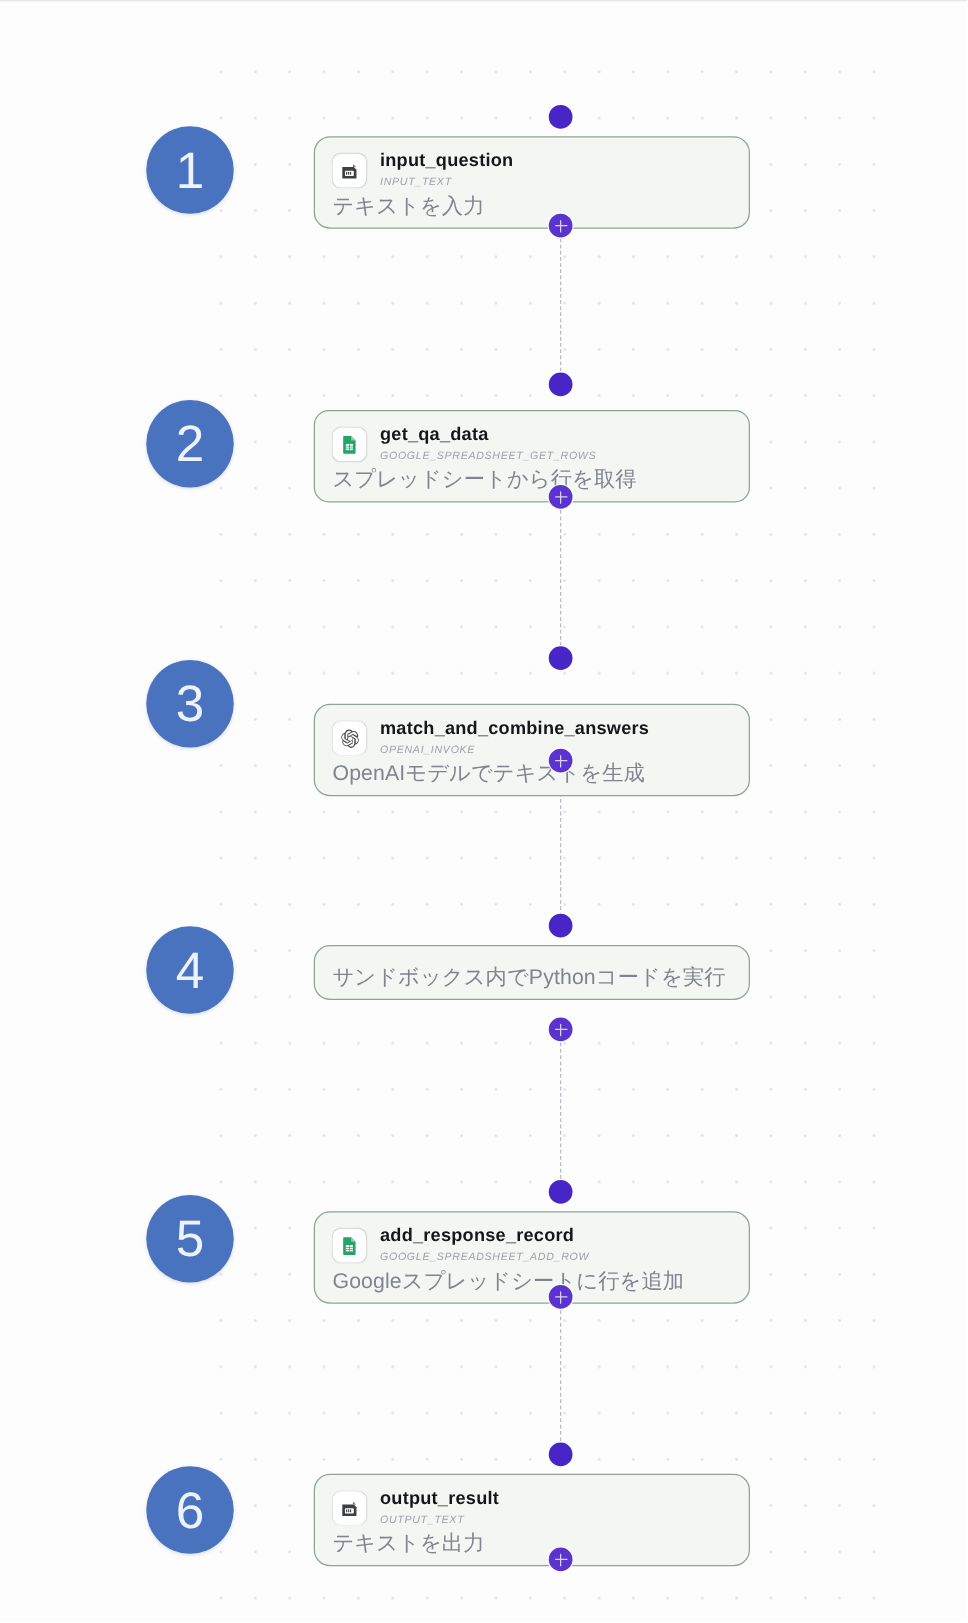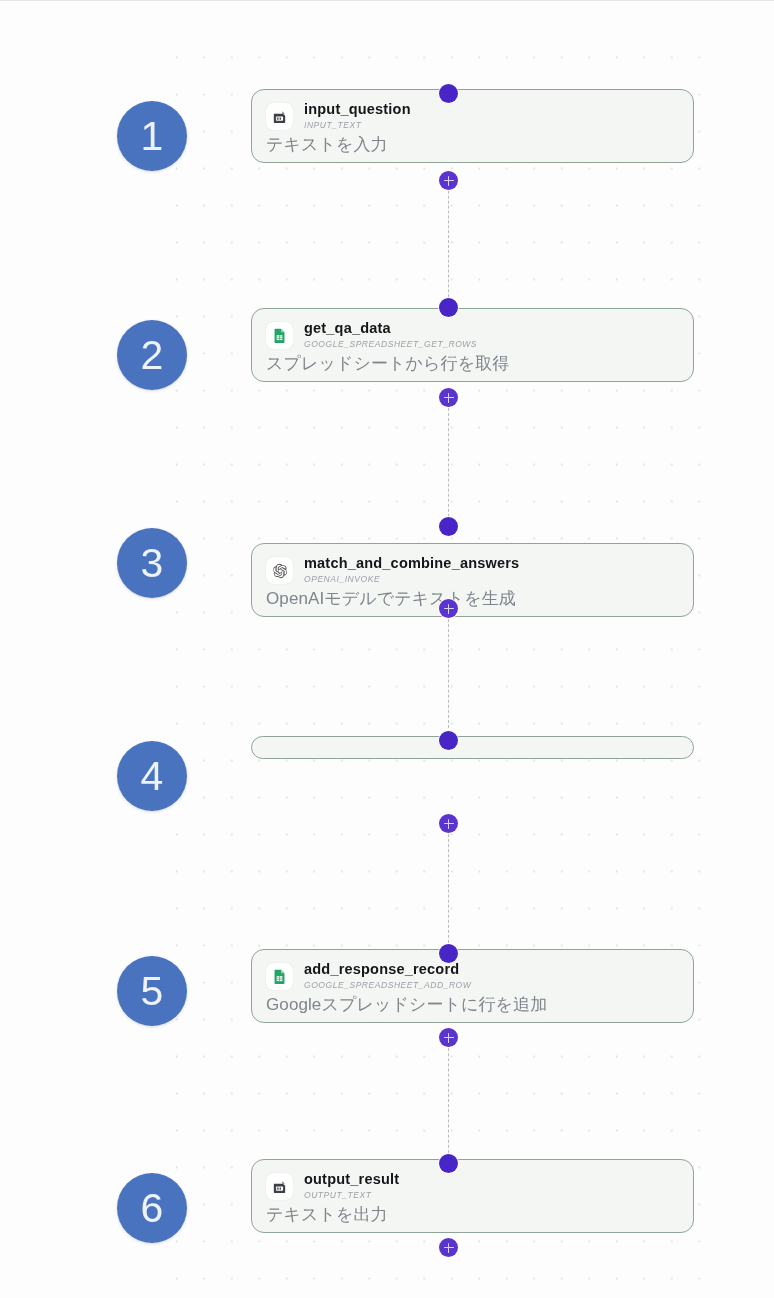--- a/index.html
+++ b/index.html
@@ -48,25 +48,26 @@
     text-align: center;
     left: 117px;
     letter-spacing: 0px;
     box-shadow: 0 1px 3px rgba(40,60,100,0.18);
   }
 
   
   .node {
     position: absolute;
     left: 251px;
-    width: 443px;
+    width: 349px;
     background: #f4f6f4;
     border: 1.5px solid #8ea497;
     border-radius: 13px;
     padding: 11px 14px 10px 14px;
+    margin-top: 20px;
   }
 
   .node-head {
     display: flex;
     align-items: flex-start;
     gap: 11px;
   }
 
   .node-icon {
     width: 27px;
@@ -178,21 +179,21 @@
       </div>
     </div>
     <div class="node-desc">テキストを入力</div>
   </div>
 
   <div class="handle target" style="top:83px;"></div>
   <div class="handle source" style="top:170px;"></div>
 
   <div class="step-badge" style="top:319px;">2</div>
 
-  <div class="node" style="top:307px;">
+  <div class="node" style="top:307px;border-radius:12px;">
     <div class="node-head">
       <div class="node-icon">
         <svg width="17" height="17" viewBox="0 0 24 24">
           <path d="M6 2.5h8l5 5v14a1 1 0 0 1-1 1H6a1 1 0 0 1-1-1v-18a1 1 0 0 1 1-1z" fill="#23a566"></path>
           <path d="M14 2.5l5 5h-5v-5z" fill="#8ed1b1"></path>
           <rect x="8" y="11.5" width="8" height="7" fill="#ffffff"></rect>
           <rect x="8" y="13.6" width="8" height="0.8" fill="#23a566"></rect>
           <rect x="8" y="15.8" width="8" height="0.8" fill="#23a566"></rect>
           <rect x="11.6" y="11.5" width="0.8" height="7" fill="#23a566"></rect>
         </svg>
@@ -224,20 +225,21 @@
     </div>
     <div class="node-desc">OpenAIモデルでテキストを生成</div>
   </div>
 
   <div class="handle target" style="top:516px;"></div>
   <div class="handle source" style="top:598px;"></div>
 
   <div class="step-badge" style="top:740px;">4</div>
 
   <div class="node" style="top:735px;">
+    <div class="node-desc">サンドボックス内でPythonコードを実行</div>
   </div>
 
   <div class="handle target" style="top:730px;"></div>
   <div class="handle source" style="top:813px;"></div>
 
   <div class="step-badge" style="top:955px;">5</div>
 
   <div class="node" style="top:948px;">
     <div class="node-head">
       <div class="node-icon">

